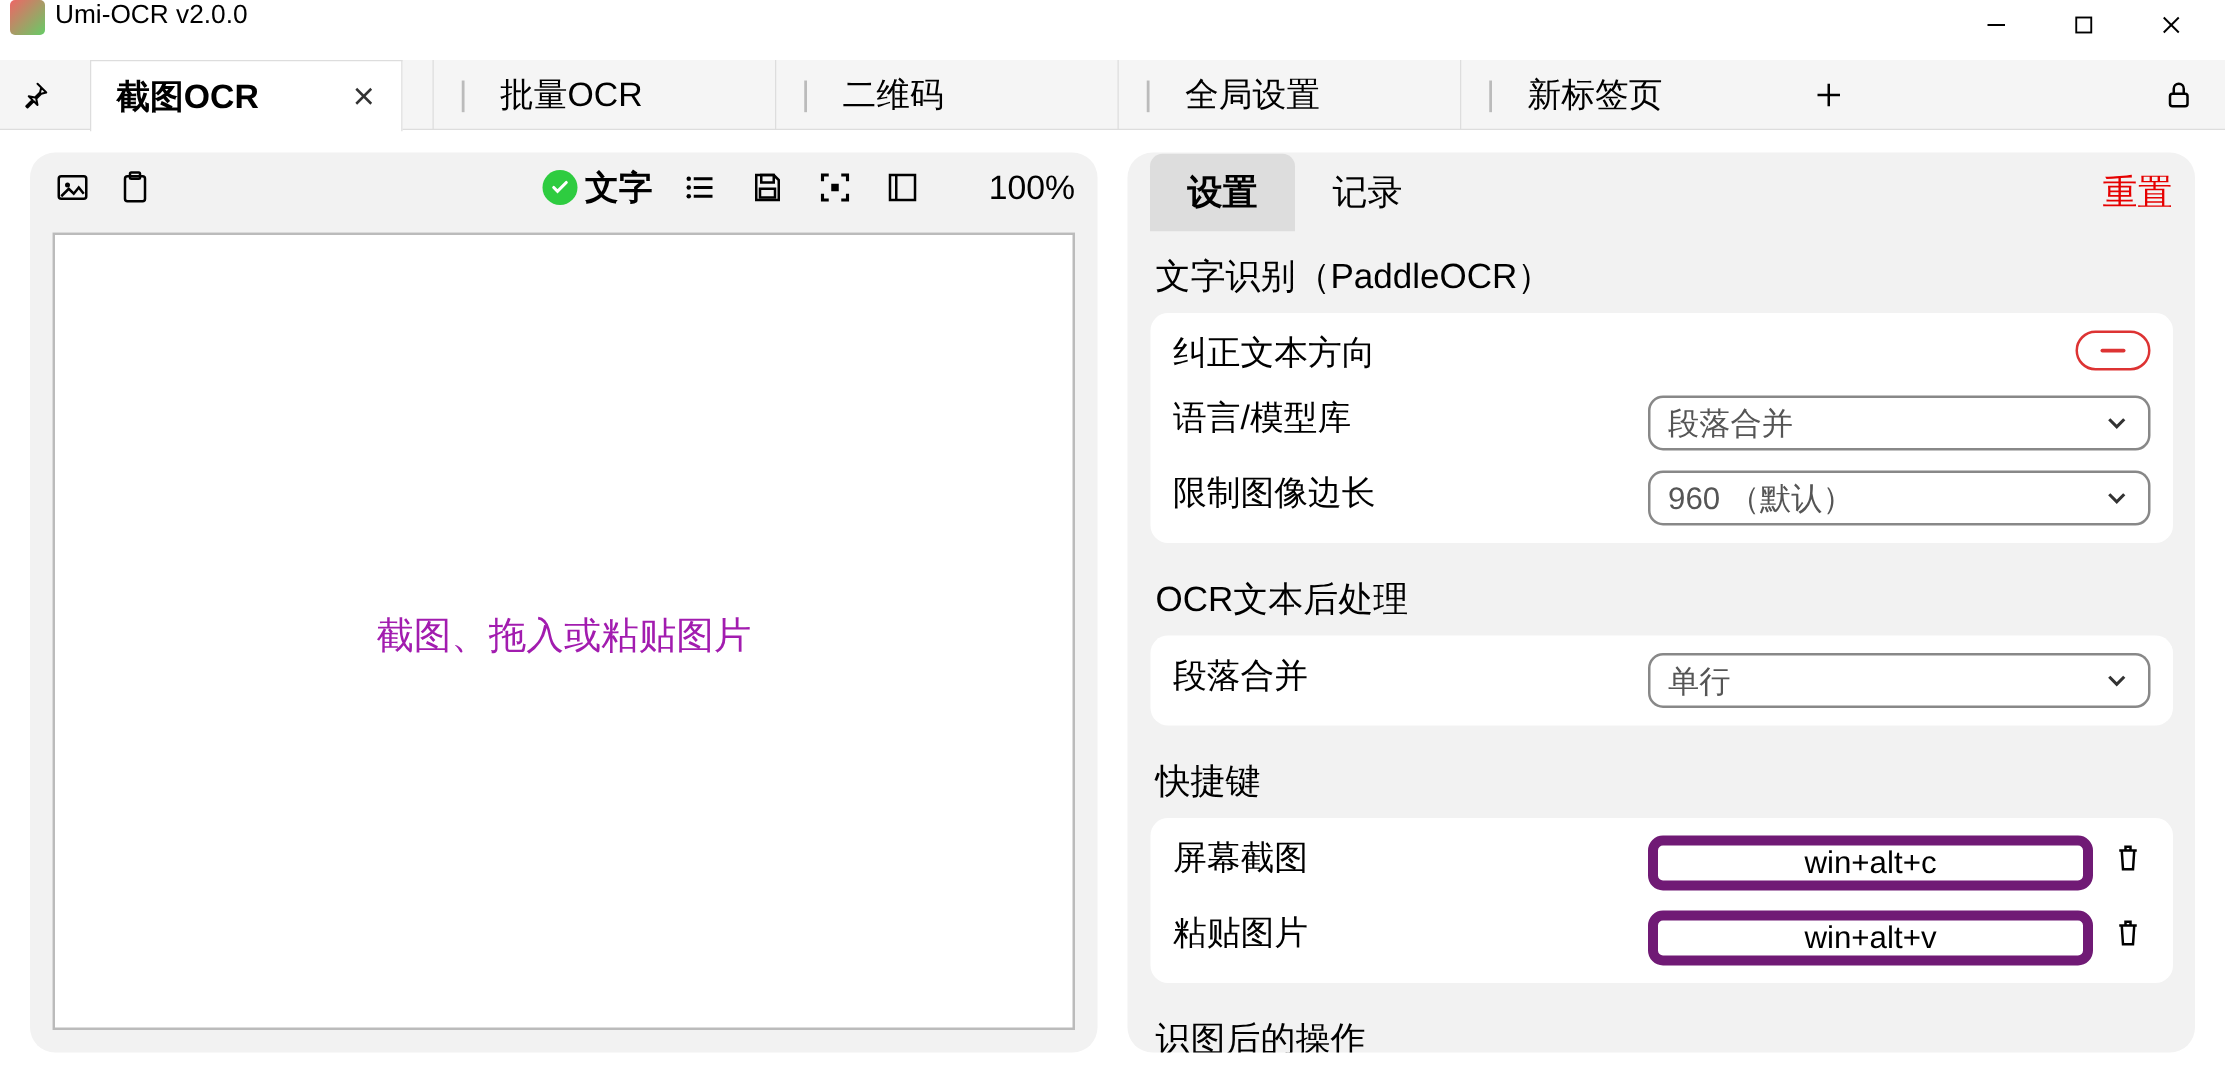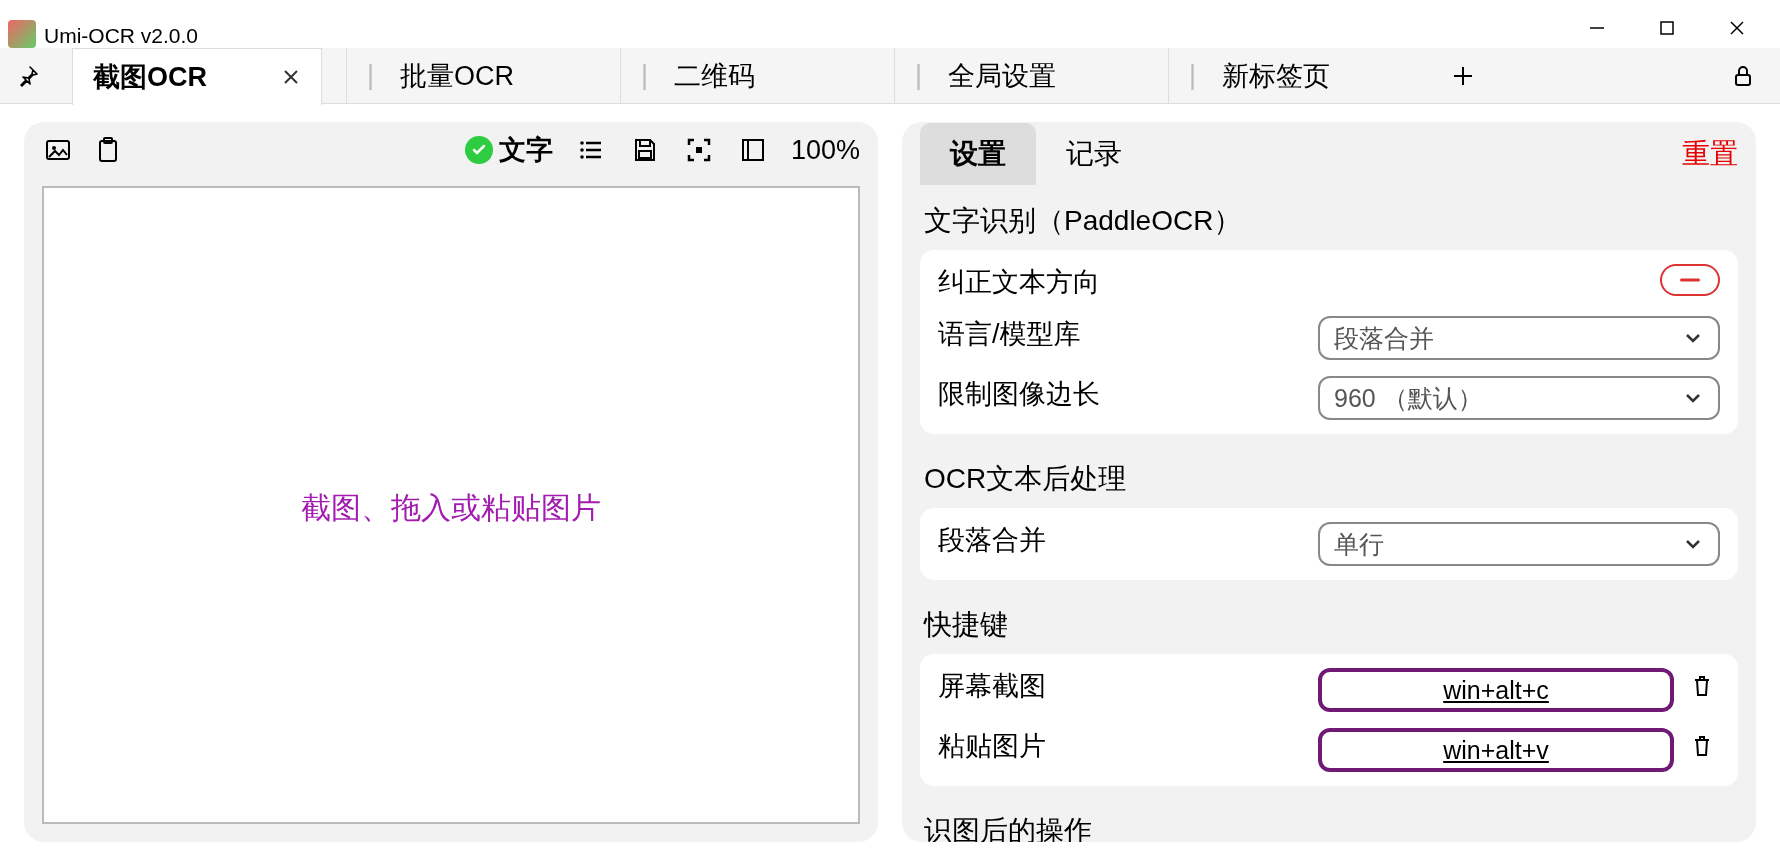--- a/index.html
+++ b/index.html
@@ -8,21 +8,21 @@
   background: #fff;
   width: 1780px;
   height: 860px;
   overflow: hidden;
   font-size: 25px;
   color: #000;
 }
 .titlebar {
   height: 48px;
   display: flex;
-  align-items: flex-end;
+  align-items: flex-start;
   padding: 0 8px;
 }
 .titlebar .app-icon {
   width: 28px; height: 28px;
   margin-right: 8px;
   background: linear-gradient(135deg,#e66,#6c6);
   border-radius: 4px;
   position: relative;
 }
 .titlebar .title { font-size: 21px; color: #000; }
@@ -128,21 +128,21 @@
 .status-chip {
   display: flex; align-items: center; gap: 6px;
   font-size: 27px; font-weight: 600;
 }
 .green-check {
   width: 28px; height: 28px; border-radius: 50%;
   background: #2ecc40;
   display: flex; align-items: center; justify-content: center;
   color: #fff; font-size: 20px;
 }
-.zoom-text { font-size: 27px; }
+.zoom-text { font-size: 27px; margin-left: 31px; }
 .drop-area {
   flex: 1;
   margin: 8px 18px 18px 18px;
   background: #fff;
   border: 2px solid #bbb;
   display: flex;
   align-items: flex-start;
   justify-content: center;
   padding-top: 300px;
   font-size: 30px;
@@ -218,31 +218,30 @@
   padding: 0 14px;
   font-size: 25px;
   background: #fff;
   cursor: pointer;
   min-width: 0;
 }
 .select-box .value { color: #555; }
 .select-box .chev { margin-left: auto; }
 .hotkey-box {
   flex: 1;
-  border: 4px solid #701a75;
+  border: 8px solid #701a75;
   border-radius: 12px;
   height: 44px;
   display: flex;
   align-items: center;
   justify-content: center;
   font-size: 25px;
   background: #fff;
   cursor: pointer;
   margin-right: 10px;
-  text-decoration: underline;
 }
 .trash-btn {
   width: 36px; height: 36px;
   display:flex; align-items:center; justify-content:center;
   cursor:pointer;
 }
 svg { display:block; }
 </style>
 </head>
 <body>

